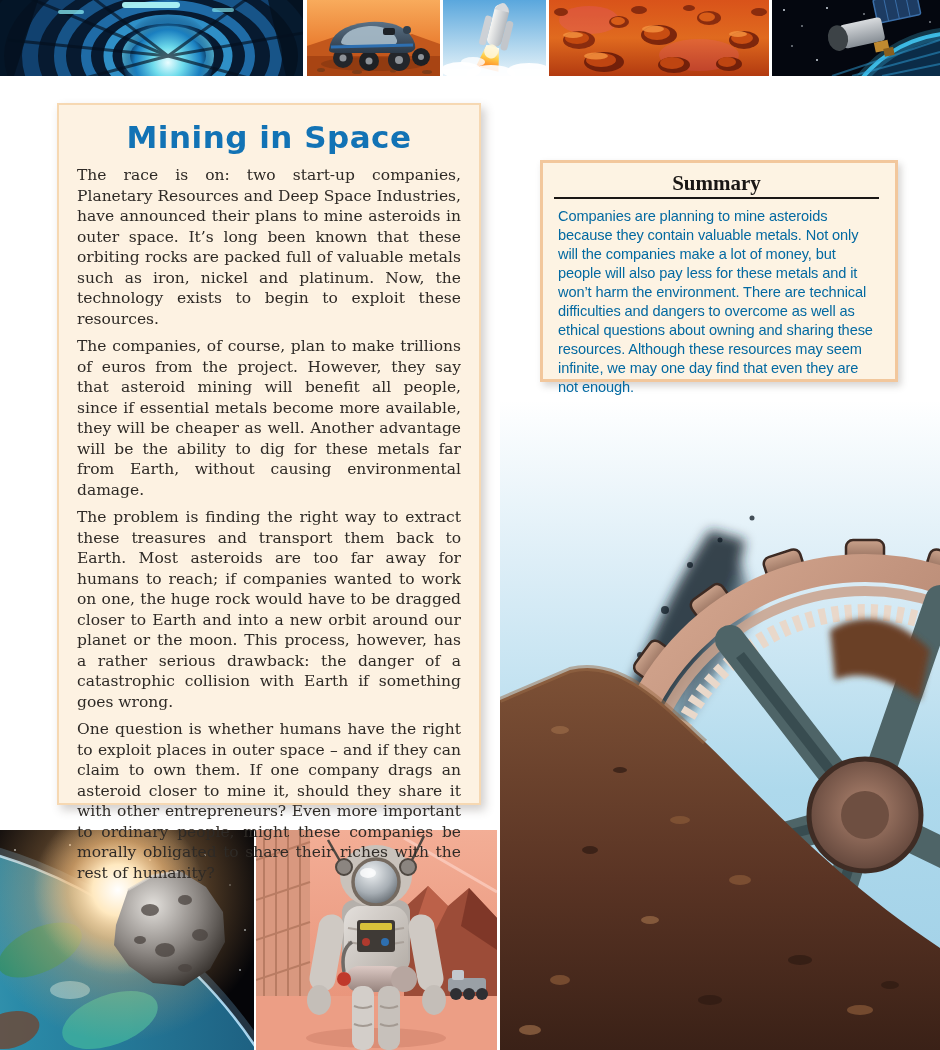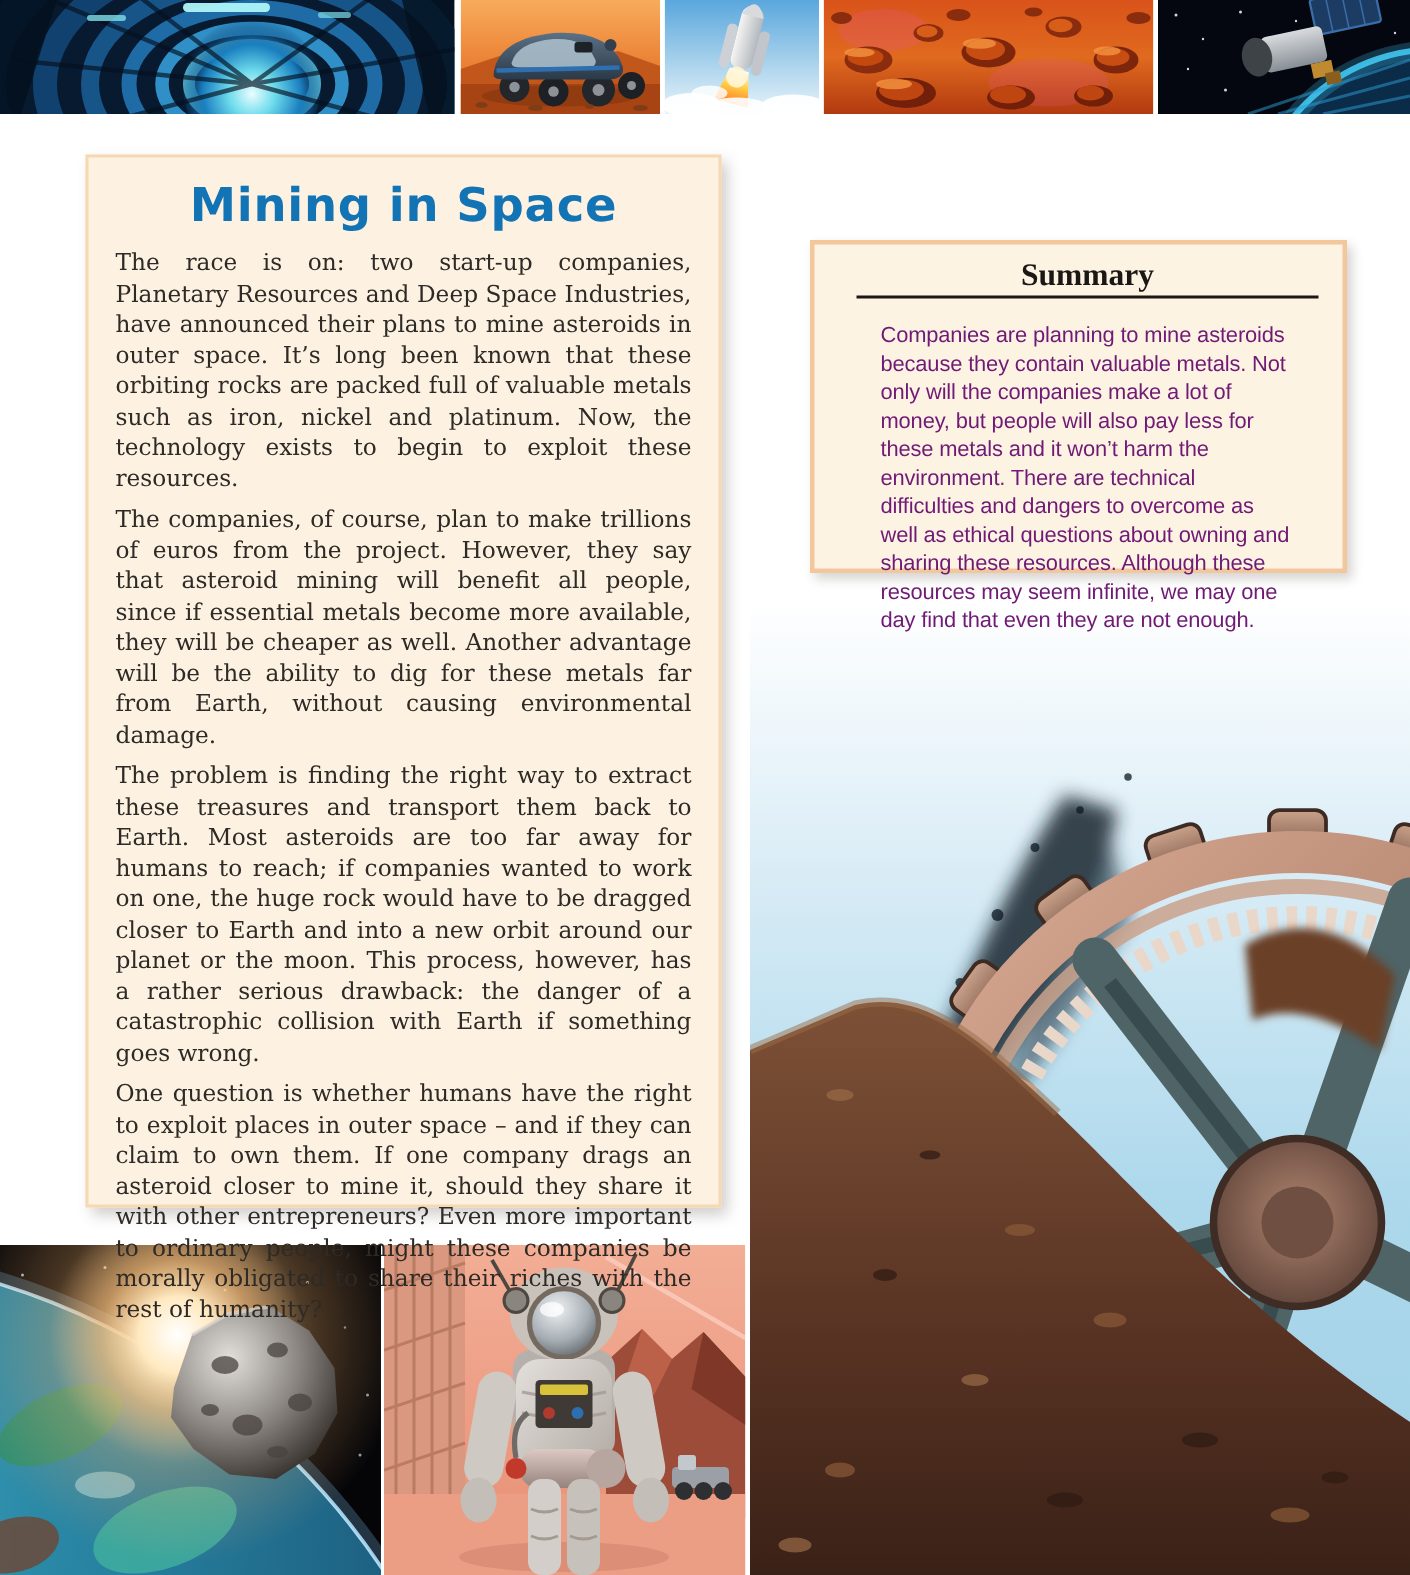--- a/index.html
+++ b/index.html
@@ -16,26 +16,26 @@
       background:#fdf2e2;border:2px solid #f6d8b2;box-sizing:border-box;
       box-shadow:4px 5px 9px rgba(70,60,50,.25);z-index:2;padding:10px 18px 0 18px;}
   .article-title{font-family:"DejaVu Sans", sans-serif;font-weight:bold;
       font-size:31px;letter-spacing:.5px;color:#1273b5;text-align:center;margin:4px 0 10px 0;}
   .article-box p{font-size:15.5px;line-height:20.5px;color:#2e2a26;text-align:justify;
       margin:0 0 7px 0;}
 
   
   .summary-box{position:absolute;left:540px;top:160px;width:358px;height:222px;
       background:#fdf3e3;border:3px solid #f2c79c;box-sizing:border-box;
-      box-shadow:3px 4px 7px rgba(70,60,50,.22);z-index:3;padding:8px 16px 0 28px;}
+      box-shadow:3px 4px 7px rgba(70,60,50,.22);z-index:3;padding:8px 16px 0 11px;}
   .summary-heading{font-family:"Liberation Serif", serif;font-weight:bold;font-size:21px;
       color:#1a1715;text-align:center;margin:0;}
   .summary-rule{border:none;border-top:2.5px solid #1a1715;margin:1px 0 8px 0;}
   .summary-body{font-family:"Liberation Sans", sans-serif;font-size:14.6px;line-height:19px;
-      letter-spacing:-.1px;color:#701a75;margin:16px;}
+      letter-spacing:-.1px;color:#0369a1;margin:4px;}
 
   
   .mining-photo{left:500px;top:400px;width:440px;height:650px;z-index:1;}
   .footer-photo{top:830px;height:220px;z-index:1;}
 </style>
 </head>
 <body>
 
 <div class="page">
 

